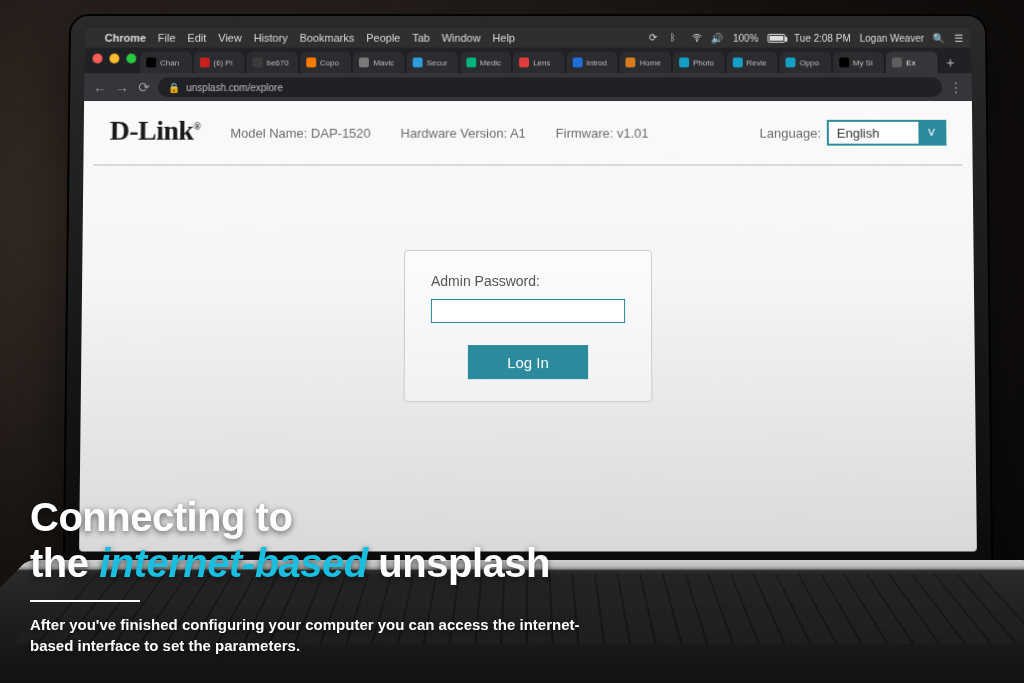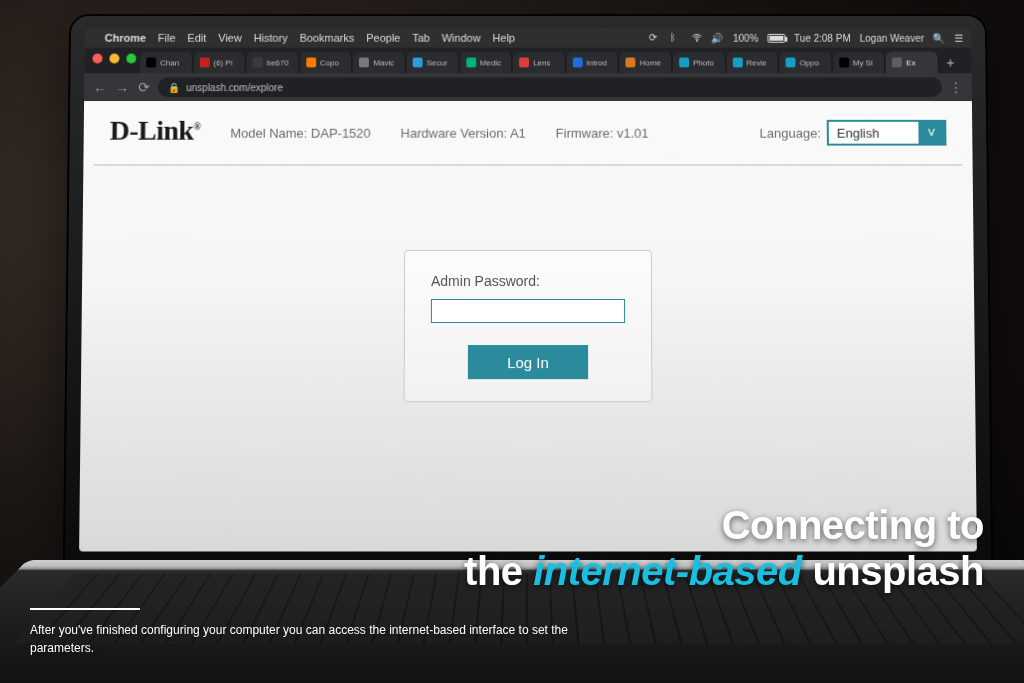--- a/index.html
+++ b/index.html
@@ -147,25 +147,25 @@
     background: #2b8a9c; color: #fff; border: none; font-size: 15px;
     cursor: pointer;
   }
 
   
   .caption {
     position: absolute; left: 30px; right: 40px; bottom: 26px; color: #fff;
     text-shadow: 0 2px 6px rgba(0,0,0,0.6);
   }
   .caption h1 {
-    font-size: 40px; font-weight: 600; line-height: 1.15; letter-spacing: -0.5px; text-align: right;
+    font-size: 40px; font-weight: 600; line-height: 1.15; letter-spacing: -0.5px;
   }
   .caption h1 .accent { color: #19bfe0; font-style: italic; font-weight: 700; }
   .caption .rule { width: 110px; height: 2px; background: #fff; margin: 14px 0 12px; }
-  .caption p { font-size: 12px; font-weight: 400; max-width: 560px; line-height: 1.45; }
+  .caption p { font-size: 15px; font-weight: 700; max-width: 560px; line-height: 1.45; }
 
   .status .battery {
     width: 18px; height: 9px; border: 1px solid #dcdcdc; border-radius: 2px; position: relative;
   }
   .status .battery::after { content:''; position:absolute; right:-3px; top:2px; width:2px; height:5px; background:#dcdcdc; border-radius:0 1px 1px 0;}
   .status .battery .fill { position:absolute; left:1px; top:1px; bottom:1px; width:14px; background:#dcdcdc; }
 </style>
 </head>
 <body>
 

